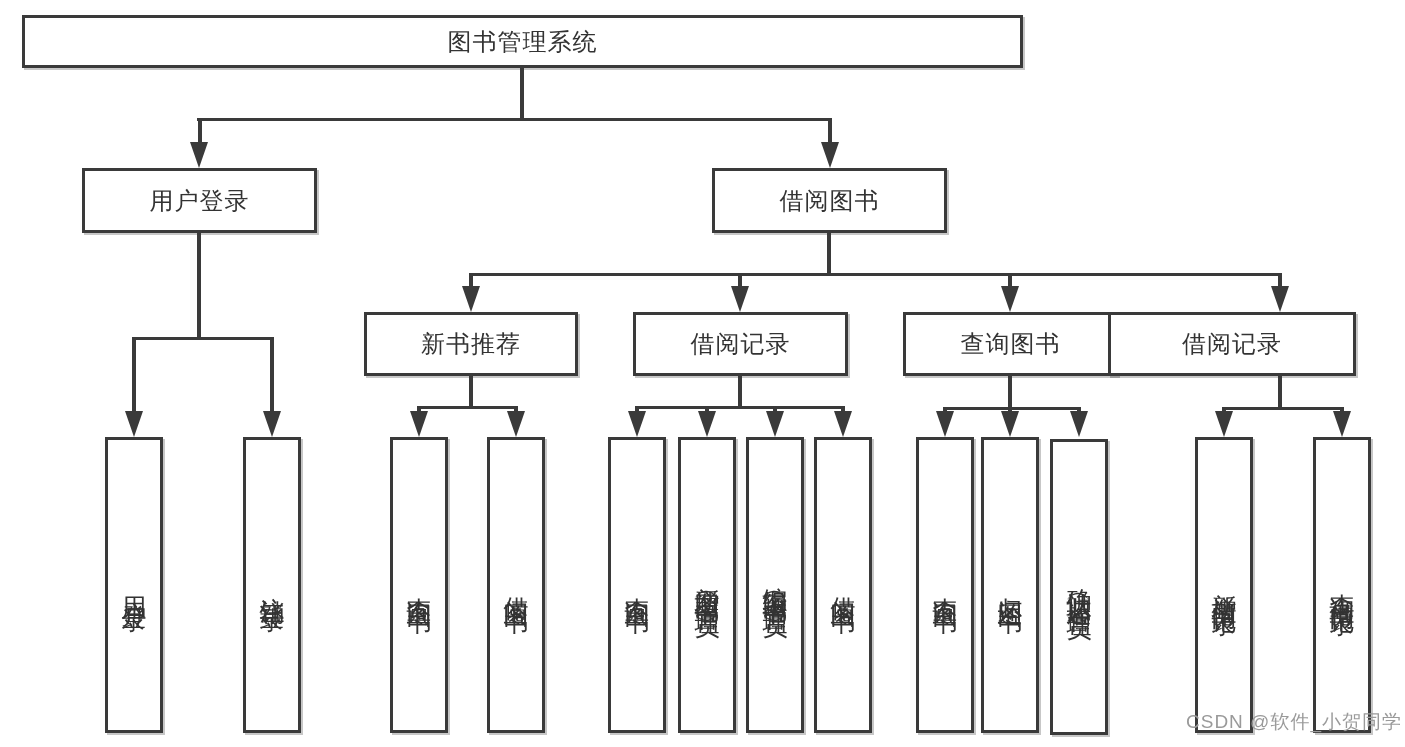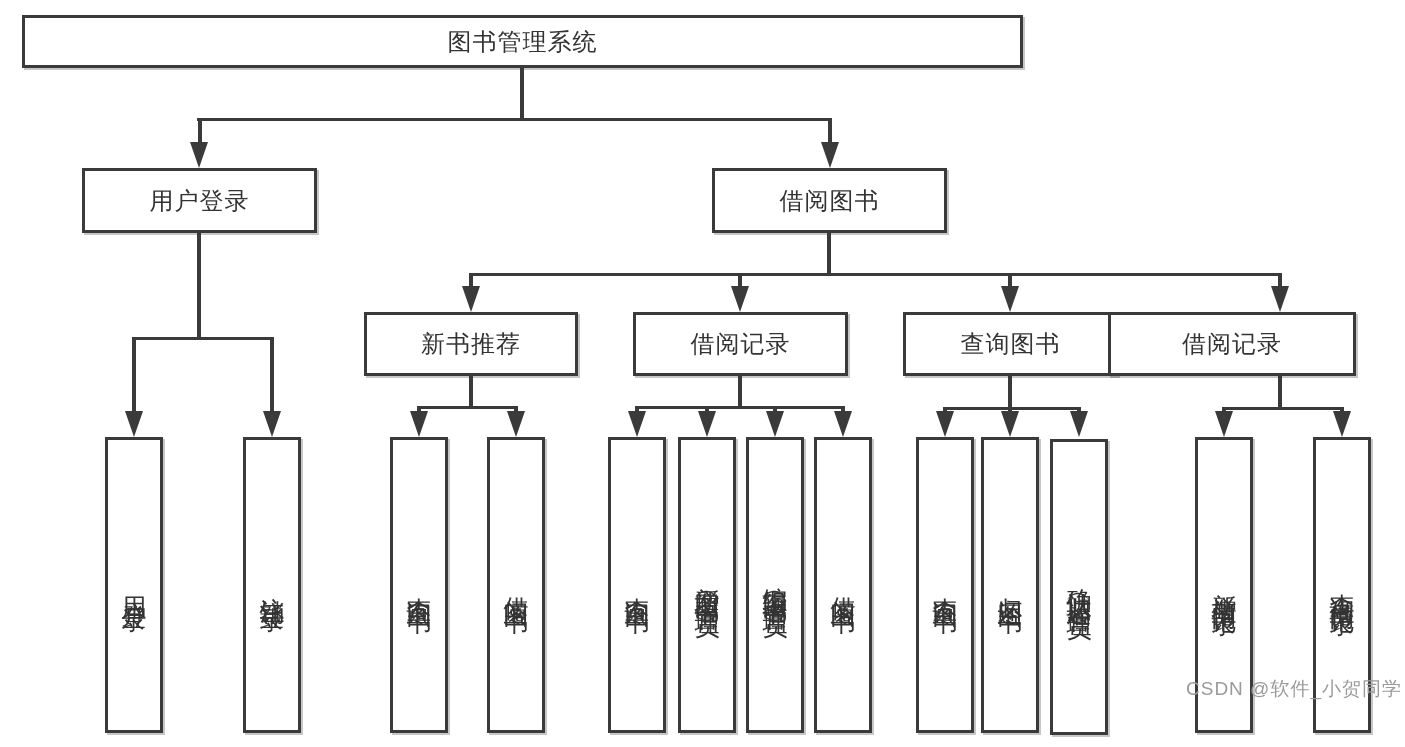--- a/index.html
+++ b/index.html
@@ -22,21 +22,21 @@
     font-size:25px;letter-spacing:4px;line-height:1;white-space:nowrap;
   }
   .h{position:absolute;height:3px;background:#3a3a3a;}
   .v{position:absolute;width:4px;background:#3a3a3a;}
   .arrow{
     position:absolute;width:0;height:0;
     border-left:9px solid transparent;border-right:9px solid transparent;
     border-top:26px solid #3a3a3a;
   }
   .watermark{
-    position:absolute;left:1186px;top:676px;font-size:19px;color:#9a9a9a;
+    position:absolute;left:1186px;top:709px;font-size:19px;color:#9a9a9a;
     letter-spacing:1px;white-space:nowrap;
   }
 </style>
 </head>
 <body>
 
 <div class="canvas">
 
   <div class="box" style="left:22px;top:15px;width:1001px;height:53px;">
     <span>图书管理系统</span>

